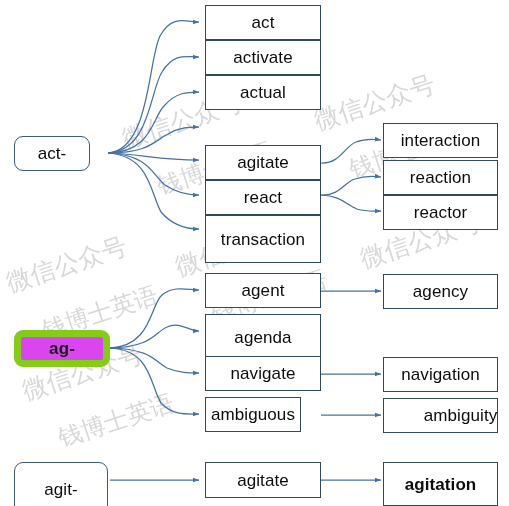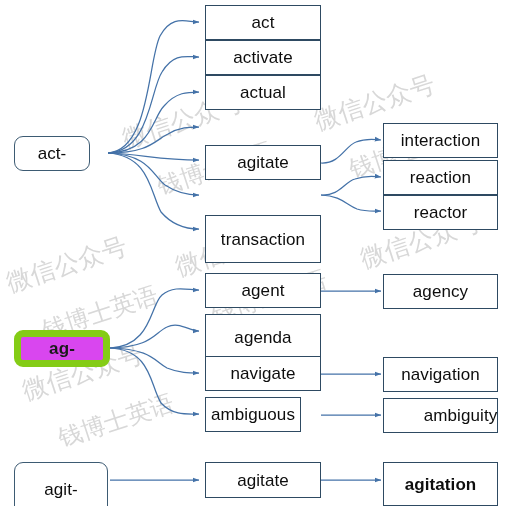--- a/index.html
+++ b/index.html
@@ -155,20 +155,23 @@
     </div>
     <div class="node leaf" style="left:205px; top:40px; width:116px; height:35px;">
       <span>activate</span>
     </div>
     <div class="node leaf" style="left:205px; top:75px; width:116px; height:35px;">
       <span>actual</span>
     </div>
     <div class="node leaf" style="left:205px; top:145px; width:116px; height:35px;">
       <span>agitate</span>
     </div>
+    <div class="node leaf" style="left:205px; top:180px; width:116px; height:35px;">
+      <span>react</span>
+    </div>
     <div class="node leaf" style="left:205px; top:215px; width:116px; height:48px;">
       <span>transaction</span>
     </div>
 
     <div class="node leaf" style="left:383px; top:123px; width:115px; height:35px;">
       <span>interaction</span>
     </div>
     <div class="node leaf" style="left:383px; top:160px; width:115px; height:35px;">
       <span>reaction</span>
     </div>

